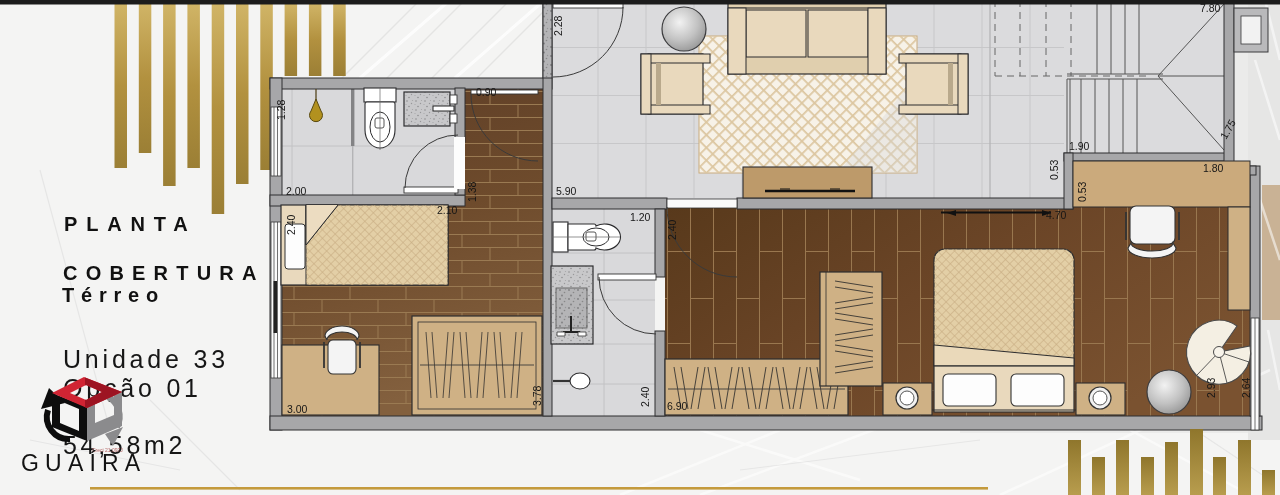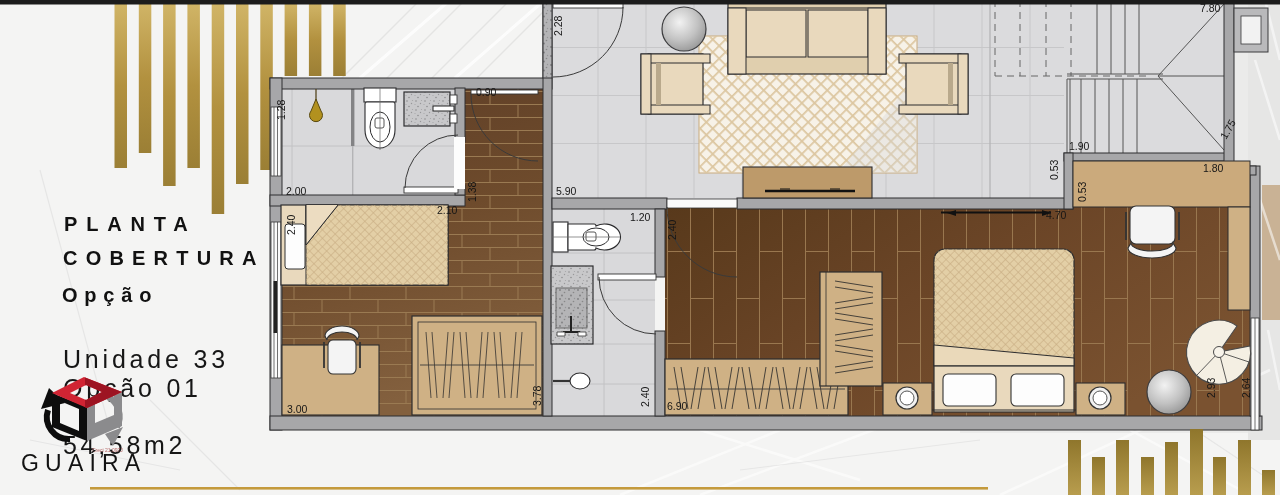--- a/index.html
+++ b/index.html
@@ -427,23 +427,23 @@
 <rect x="1213" y="457" width="13" height="38" fill="url(#goldBot)"></rect>
 <rect x="1238" y="440" width="13" height="55" fill="url(#goldBot)"></rect>
 <rect x="1262" y="470" width="13" height="25" fill="url(#goldBot)"></rect>
 </g>
 
 <rect x="0" y="0" width="1280" height="4.5" fill="#1c1c1c"></rect>
 </svg>
 
 <div class="txt" style="left:64px;top:214px;font-size:20px;line-height:1;font-weight:bold;letter-spacing:8.8px;color:#111;">PLANTA</div>
 
-<div class="txt" style="left:63px;top:248px;font-size:20px;line-height:1;font-weight:bold;letter-spacing:8.2px;color:#111;">COBERTURA</div>
-
-<div class="txt" style="left:62px;top:285px;font-size:20px;line-height:1;font-weight:bold;letter-spacing:6.8px;color:#111;">Opção</div>
+<div class="txt" style="left:63px;top:263px;font-size:20px;line-height:1;font-weight:bold;letter-spacing:8.2px;color:#111;">COBERTURA</div>
+
+<div class="txt" style="left:62px;top:285px;font-size:20px;line-height:1;font-weight:bold;letter-spacing:6.8px;color:#111;">Térreo</div>
 
 <div class="txt" style="left:63px;top:347px;font-size:25px;line-height:1;letter-spacing:3.8px;">Unidade 33</div>
 
 <div class="txt" style="left:63px;top:376px;font-size:25px;line-height:1;letter-spacing:3.8px;">Opção 01</div>
 
 <div class="txt" style="left:63px;top:433px;font-size:25px;line-height:1;letter-spacing:3.7px;">54,58m2</div>
 
 
 <svg width="100" height="95" viewBox="0 0 100 95" style="position:absolute;left:38px;top:363px;" xmlns="http://www.w3.org/2000/svg">
   <defs>

